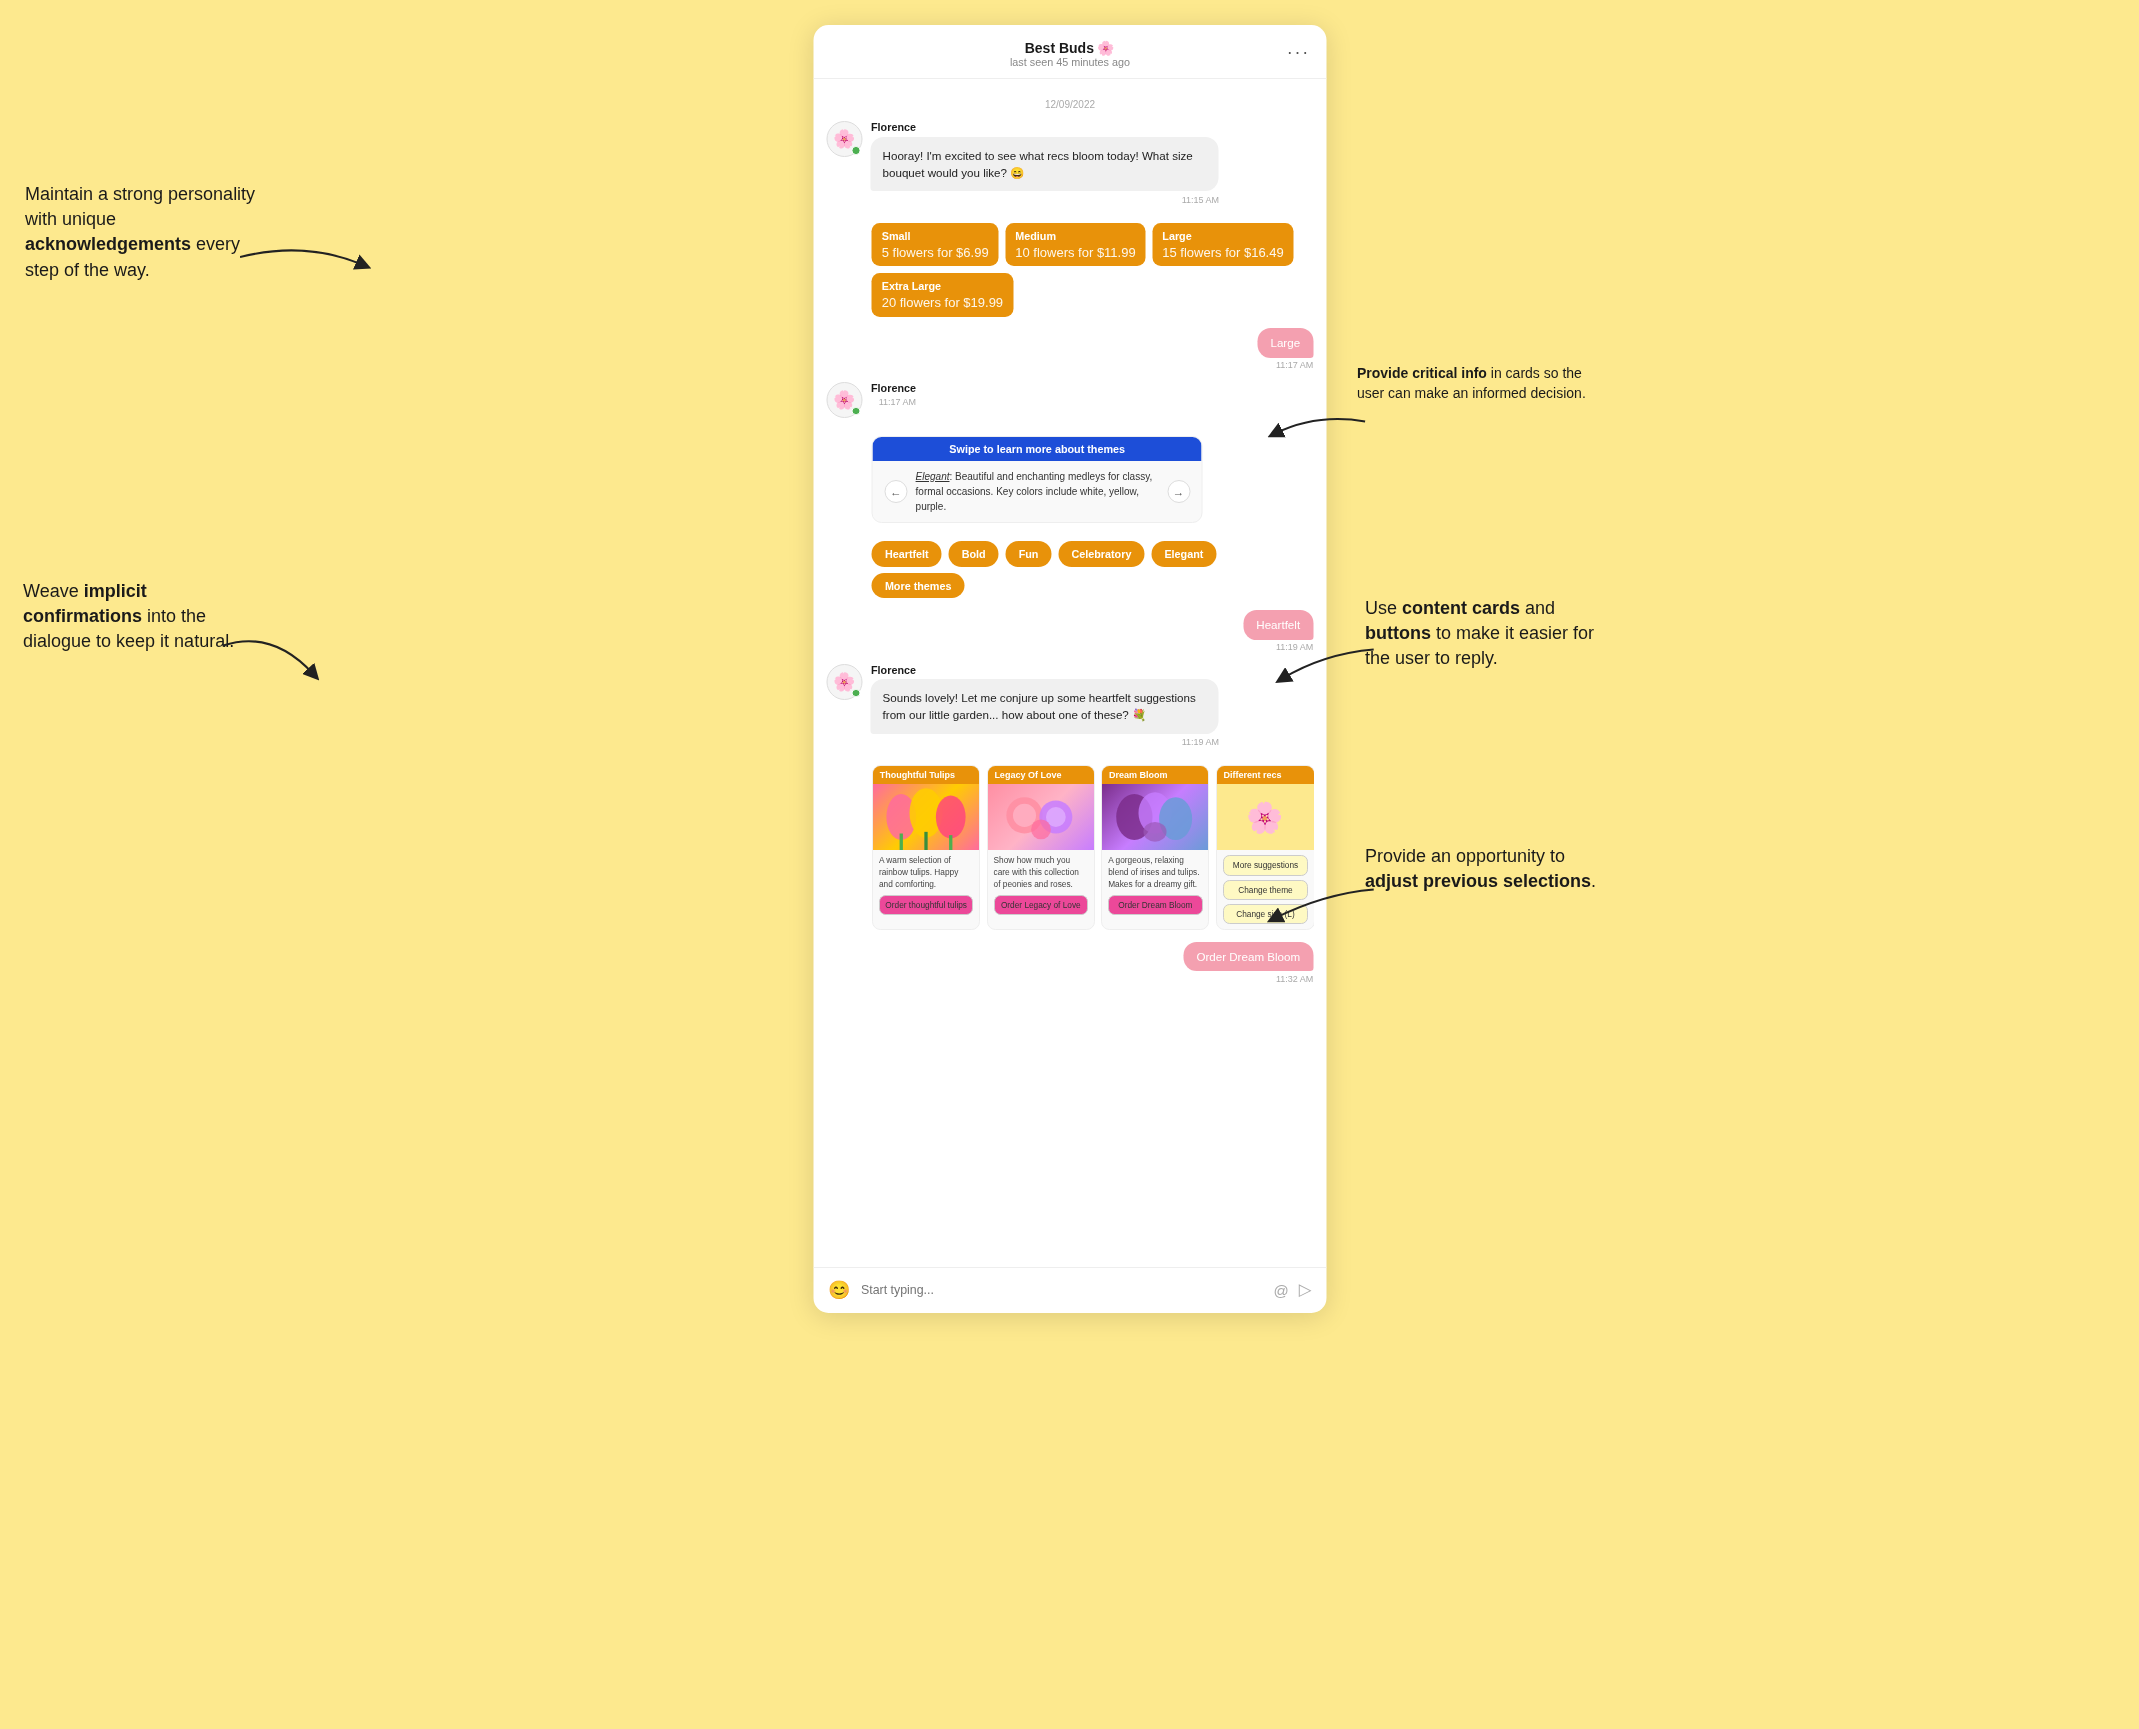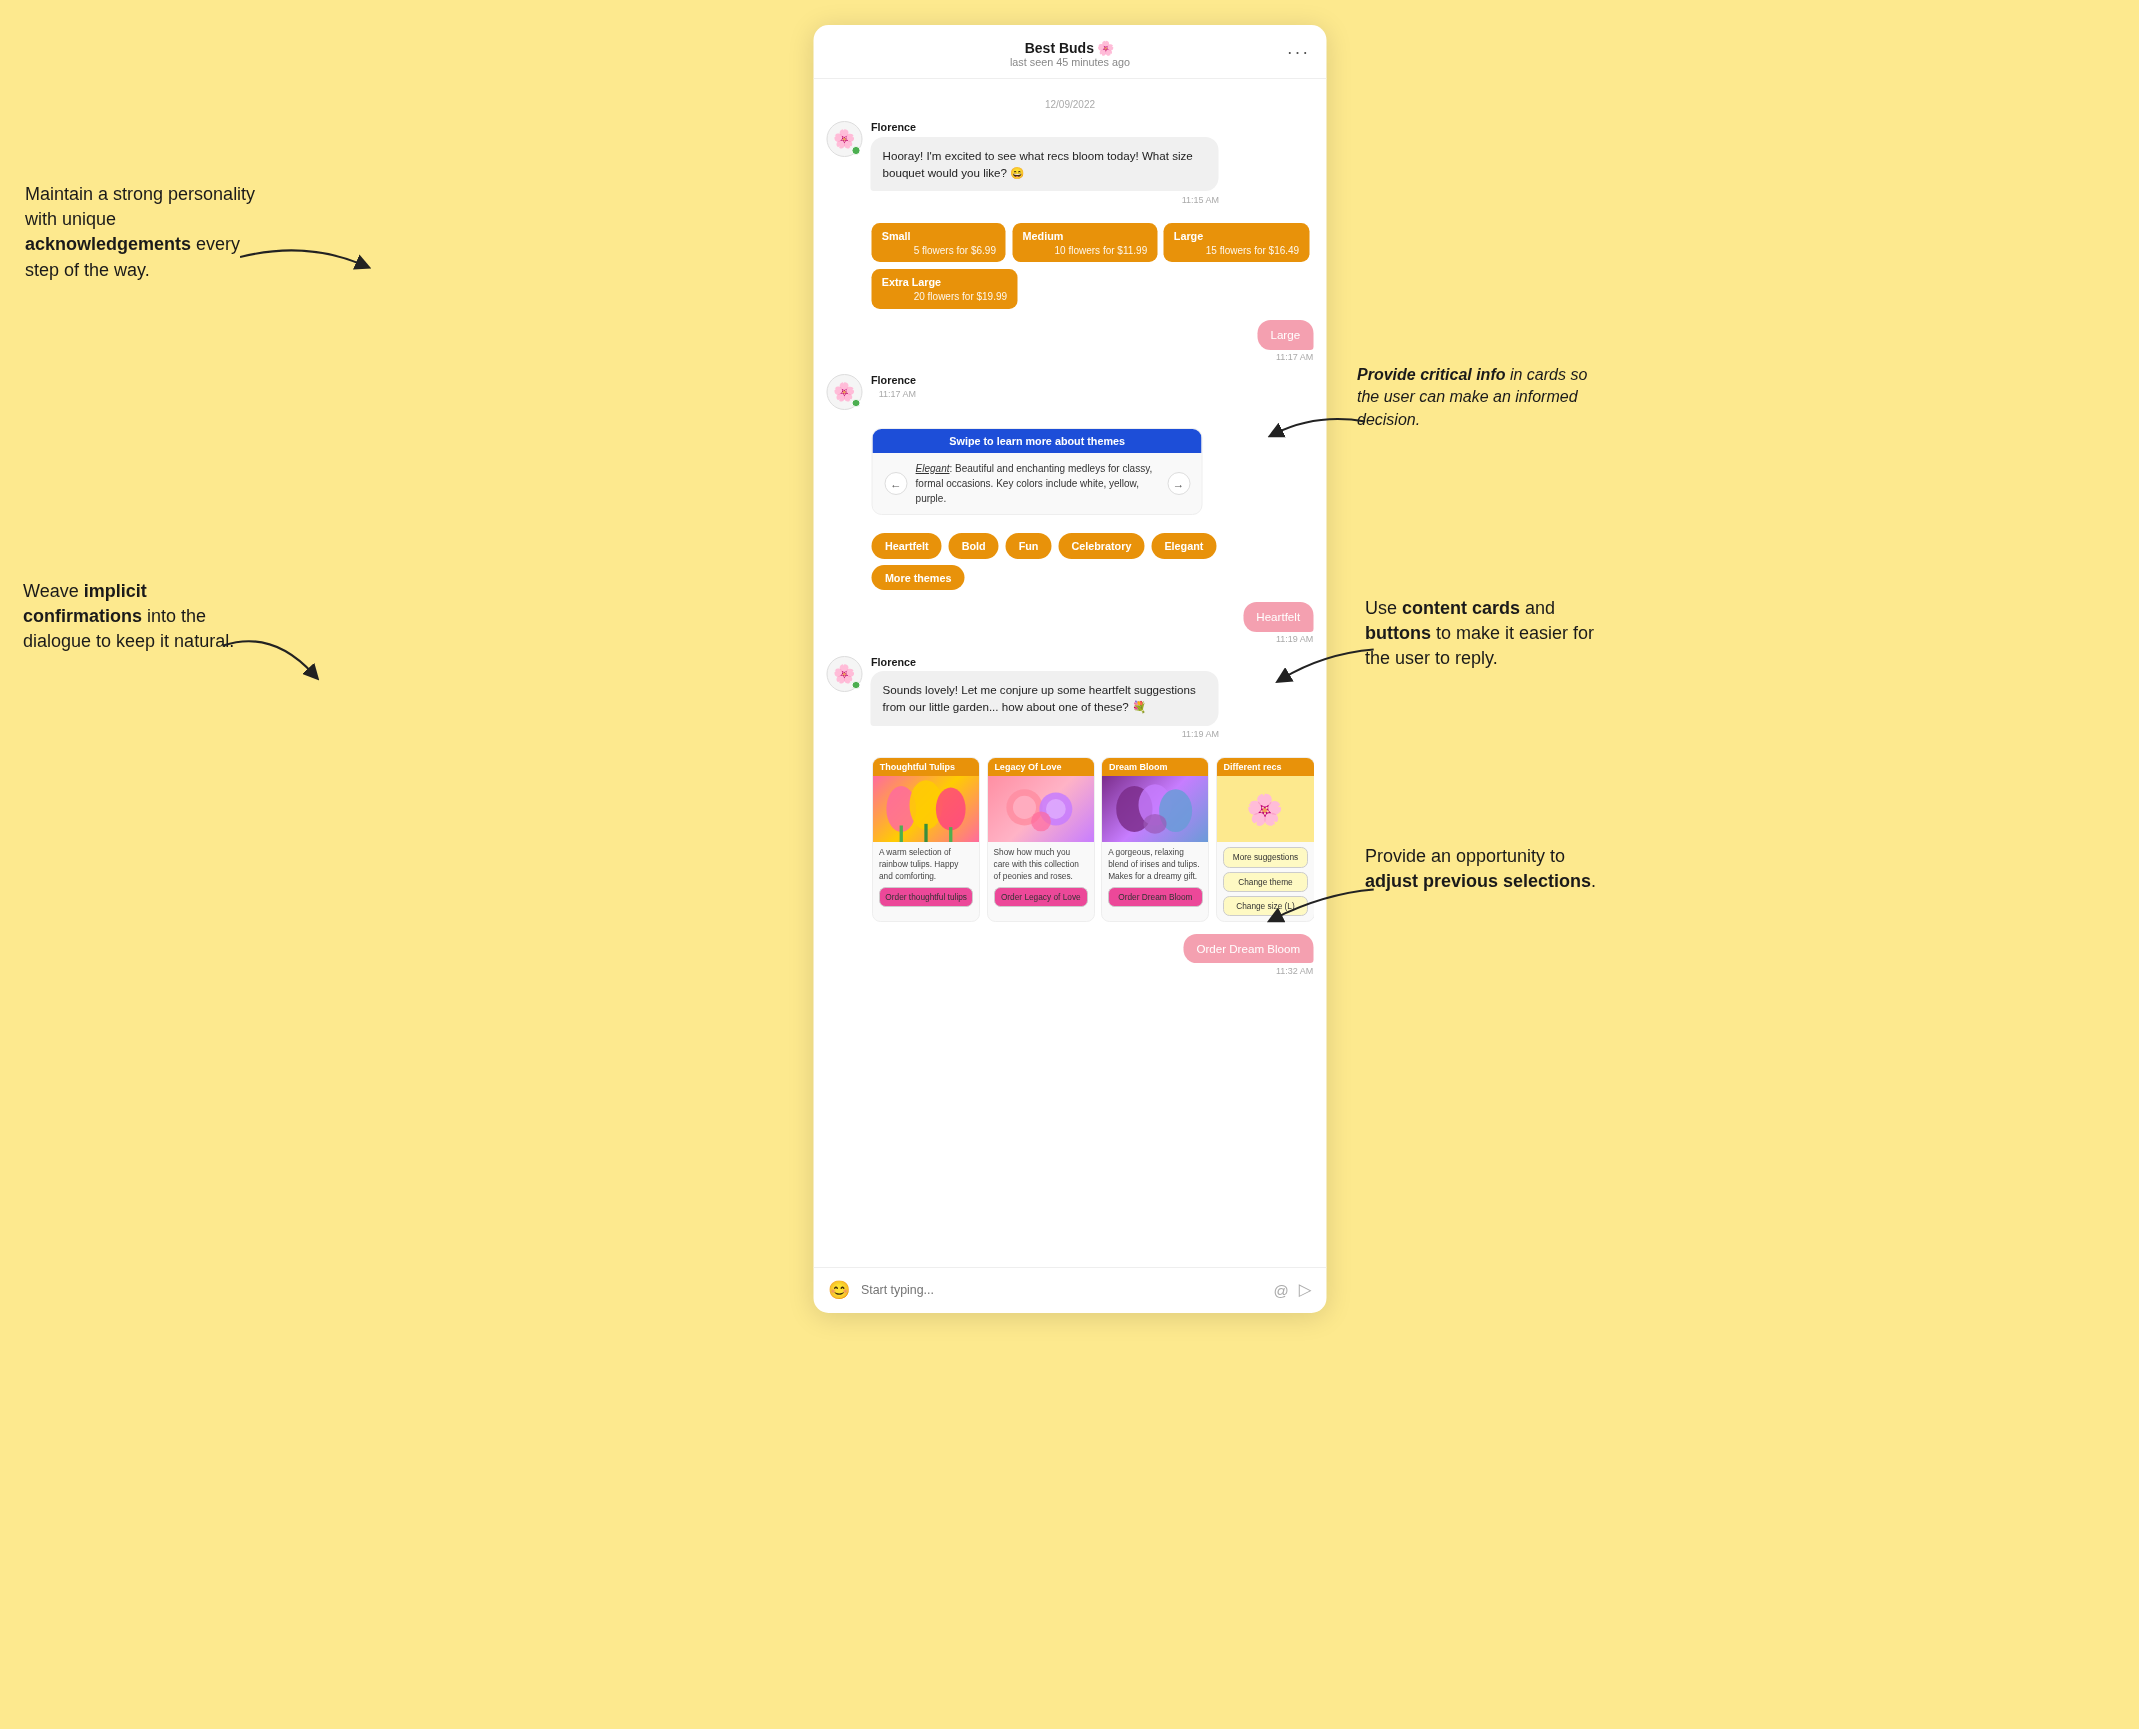--- a/index.html
+++ b/index.html
@@ -190,23 +190,22 @@
       padding: 6.6px 10px;
       min-width: 83px;
       cursor: pointer;
     }
     .size-card-title {
       font-size: 10.8px;
       font-weight: 700;
       margin-bottom: 3.3px;
     }
     .size-card-desc {
-      font-size: 10px;
+      font-size: 13px;
       opacity: 0.92;
-      margin-left: 32px;
     }
 
     
     .theme-carousel {
       margin: 6.6px 0 6.6px 45px;
       background: #f9f9f9;
       border-radius: 10px;
       border: 0.8px solid #eee;
       overflow: hidden;
     }
@@ -582,21 +581,21 @@
 
 <svg class="annotation-arrow" style="left: 240px; top: 232px;" width="132" height="50" viewBox="0 0 160 60">
   <path d="M 0 30 Q 80 10 150 40" stroke="#222" stroke-width="2.5" fill="none" marker-end="url(#arr)"></path>
   <defs>
     <marker id="arr" markerWidth="8" markerHeight="8" refX="4" refY="4" orient="auto">
       <path d="M0,0 L8,4 L0,8 Z" fill="#222"></path>
     </marker>
   </defs>
 </svg>
 
-<div class="annotation" style="left: 1357px; top: 364px; font-size: 16px; max-width: 248px; font-style: italic;">
+<div class="annotation" style="left: 1357px; top: 364px; font-size: 14px; max-width: 248px;">
   <strong>Provide critical info</strong> in cards so the user can make an informed decision.
 </div>
 
 <svg class="annotation-arrow" style="left: 1266px; top: 405px;" width="108" height="41" viewBox="0 0 130 50">
   <path d="M 120 20 Q 60 10 10 35" stroke="#222" stroke-width="2.5" fill="none" marker-end="url(#arr2)"></path>
   <defs>
     <marker id="arr2" markerWidth="8" markerHeight="8" refX="4" refY="4" orient="auto">
       <path d="M0,0 L8,4 L0,8 Z" fill="#222"></path>
     </marker>
   </defs>

